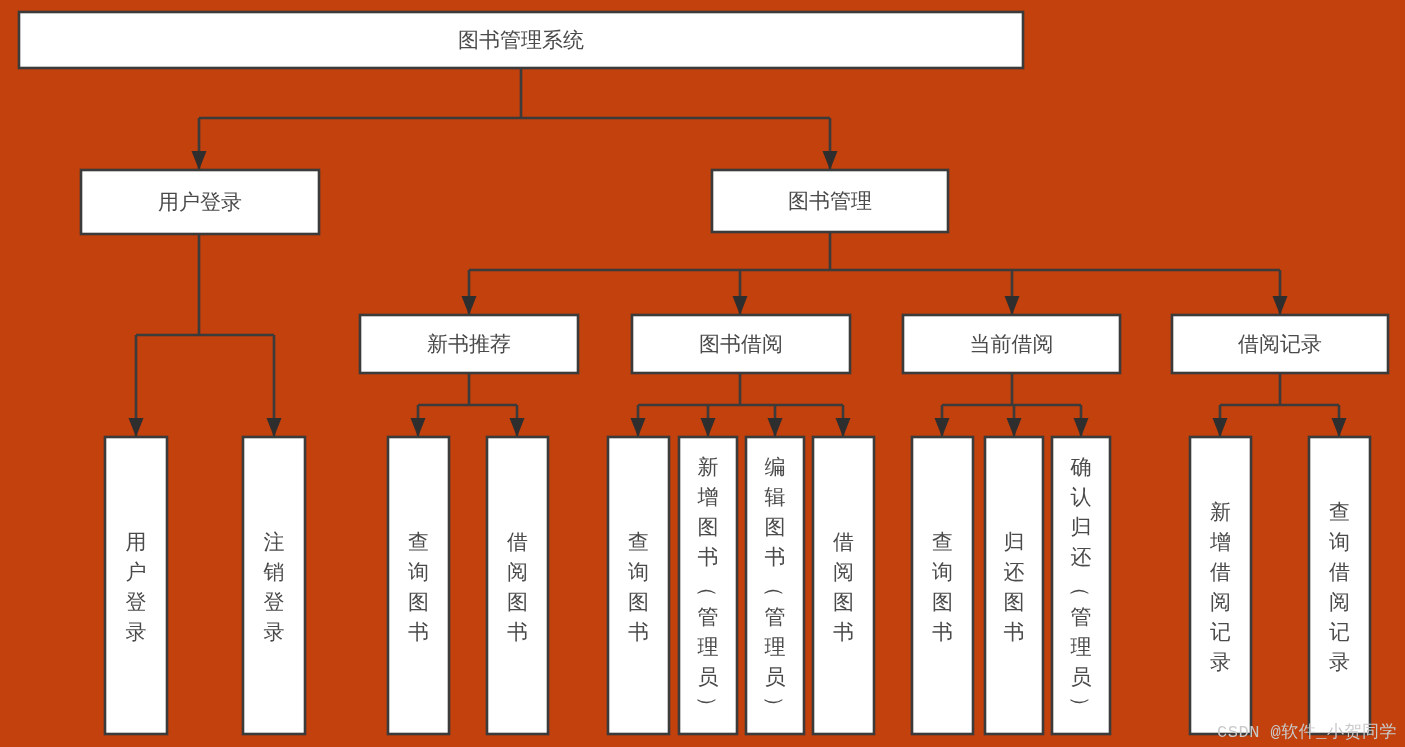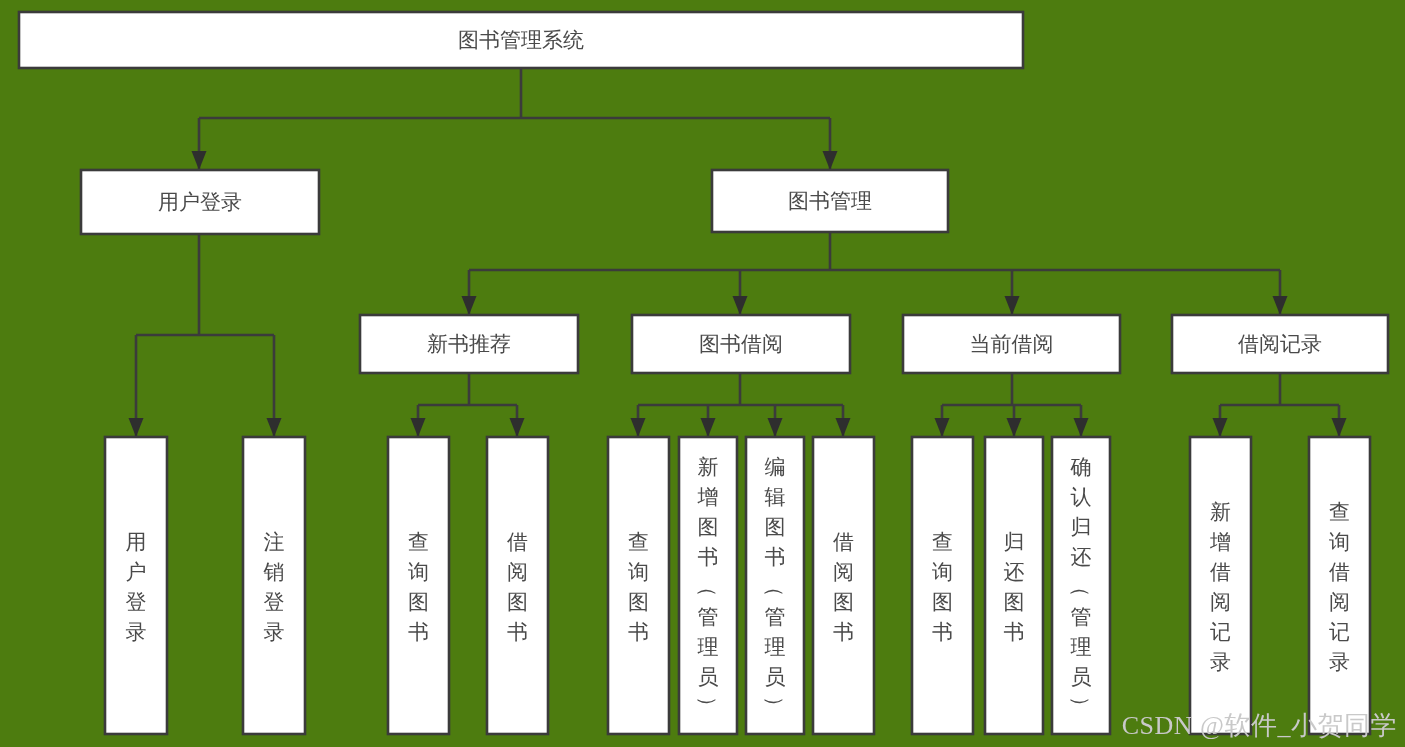--- a/index.html
+++ b/index.html
@@ -11,21 +11,21 @@
   body {
     width: 1405px;
     height: 747px;
     font-family: "Liberation Sans", "DejaVu Sans", sans-serif;
     overflow: hidden;
   }
   #diagram-root {
     position: relative;
     width: 1405px;
     height: 747px;
-    background: #4d7c0f;
+    background: #c2410c;
   }
   svg#tree-svg {
     position: absolute;
     left: 0;
     top: 0;
     width: 1405px;
     height: 747px;
     display: block;
   }
   .node-box {
@@ -53,22 +53,22 @@
   .node-label-v {
     font-family: "Liberation Sans", "DejaVu Sans", sans-serif;
     font-size: 21px;
     fill: #4a4a4a;
     text-anchor: middle;
   }
   .watermark-text {
     position: absolute;
     right: 8px;
     bottom: 4px;
-    font-family: Liberation Serif, serif;
-    font-size: 26px;
+    font-family: Liberation Mono, monospace;
+    font-size: 17px;
     color: #c9c9c9;
     white-space: nowrap;
     letter-spacing: 0.5px;
     user-select: none;
   }
 </style>
 </head>
 <body>
 
 <div id="diagram-root">

